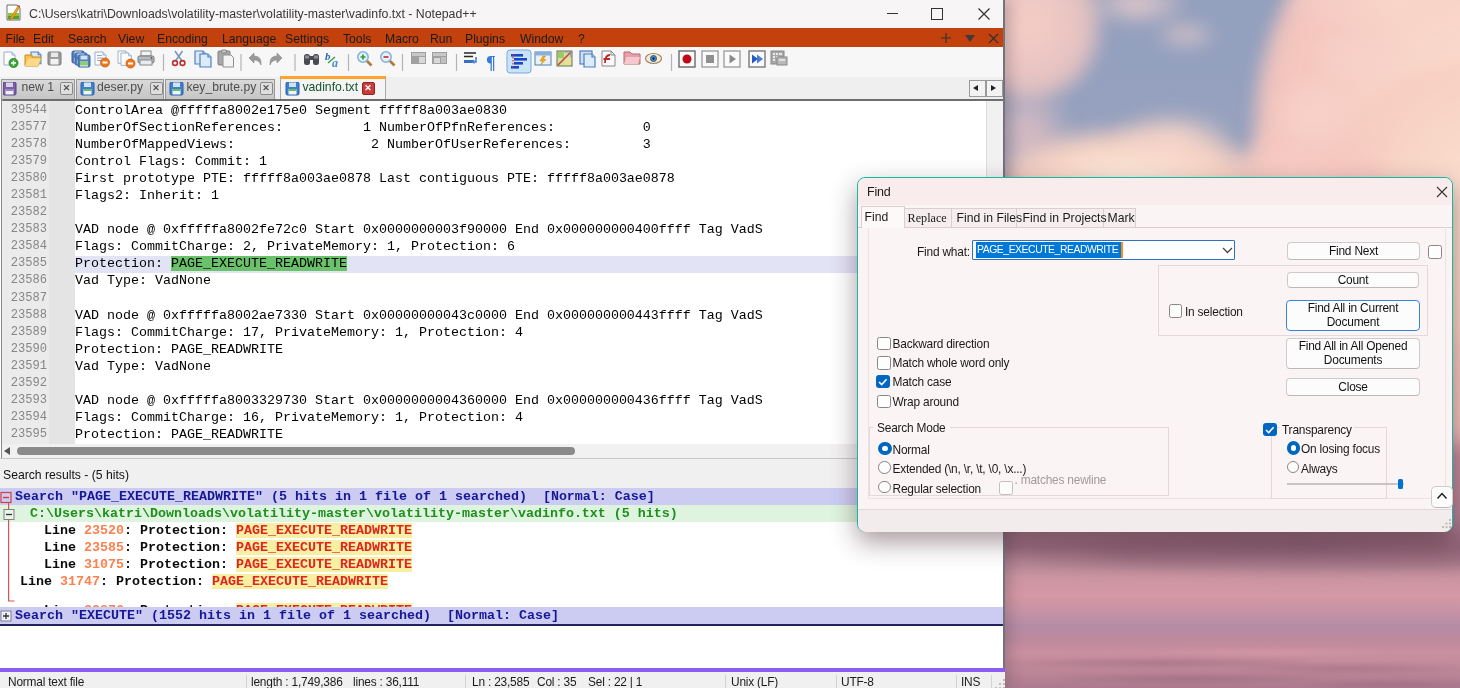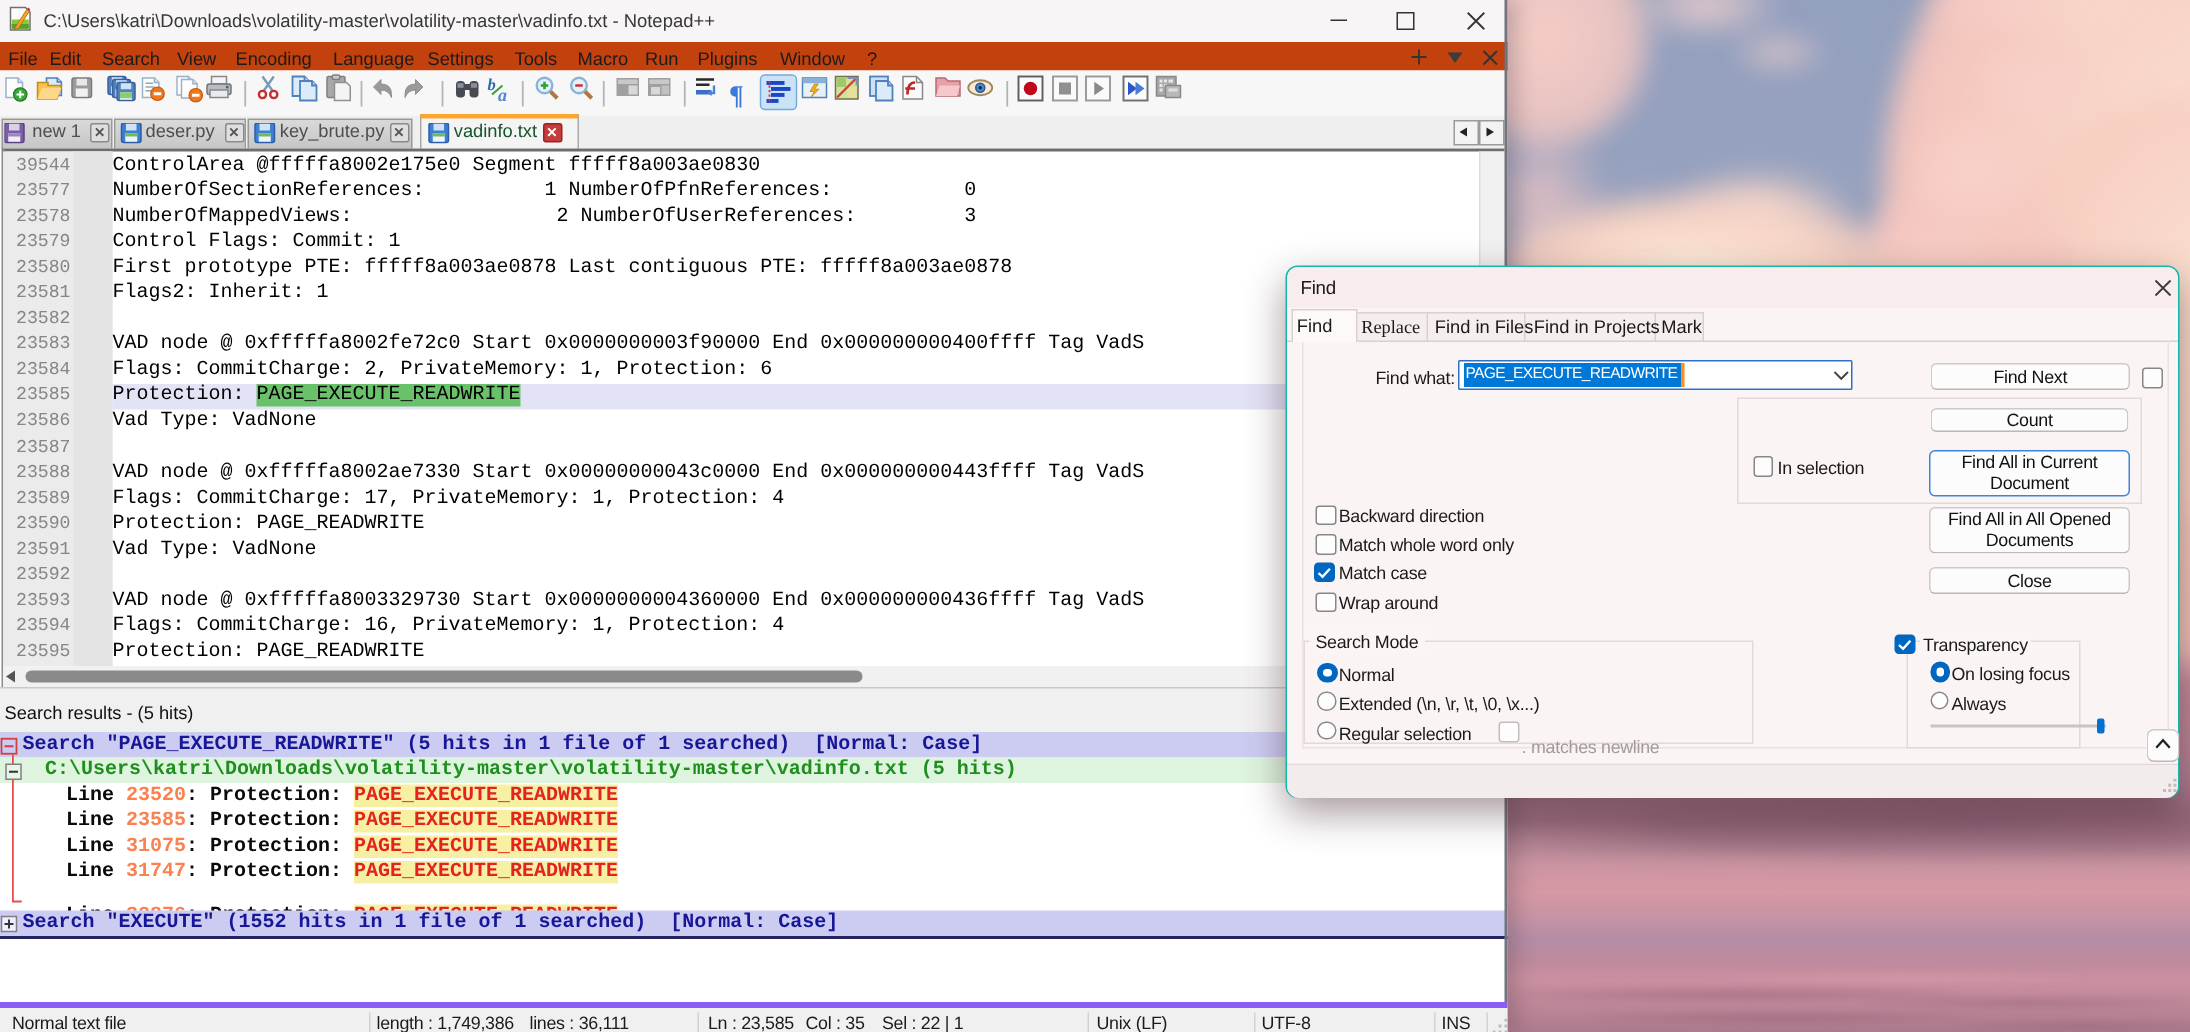--- a/index.html
+++ b/index.html
@@ -462,21 +462,21 @@
   <div id="hthumb" class="abs"></div>
   <div id="hlarr" class="abs"></div>
   <div id="srhead" class="abs"></div>
   <div id="srheadtxt" class="abs">Search results - (5 hits)</div>
   <div id="results" class="abs">
     <div class="rrow purp" style="top:0px;"><span style="padding-left:15px">Search "PAGE_EXECUTE_READWRITE" (5 hits in 1 file of 1 searched)  [Normal: Case]</span></div>
     <div class="rrow grnrow" style="top:17.05px;"><span style="padding-left:30px">C:\Users\katri\Downloads\volatility-master\volatility-master\vadinfo.txt (5 hits)</span></div>
     <div class="rrow hit" style="top:34.1px;"><span style="padding-left:44px">Line <span class="lnum">23520</span>: Protection: <span class="red">PAGE_EXECUTE_READWRITE</span></span></div>
     <div class="rrow hit" style="top:51.15px;"><span style="padding-left:44px">Line <span class="lnum">23585</span>: Protection: <span class="red">PAGE_EXECUTE_READWRITE</span></span></div>
     <div class="rrow hit" style="top:68.2px;"><span style="padding-left:44px">Line <span class="lnum">31075</span>: Protection: <span class="red">PAGE_EXECUTE_READWRITE</span></span></div>
-    <div class="rrow hit" style="top:85.25px;"><span style="padding-left:44px">Line <span class="lnum">31747</span>: Protection: <span class="red">PAGE_EXECUTE_READWRITE</span></span></div>
+    <div class="rrow hit" style="top:85.25px;"><span style="padding-left:20px">Line <span class="lnum">31747</span>: Protection: <span class="red">PAGE_EXECUTE_READWRITE</span></span></div>
     <div class="rrow hit" style="top:114px;"><span style="padding-left:44px">Line <span class="lnum">32876</span>: Protection: <span class="red">PAGE_EXECUTE_READWRITE</span></span></div>
     <div class="rrow purp" style="top:119.35px;height:17.5px;border-bottom:2.5px solid #23235e;"><span style="padding-left:15px">Search "EXECUTE" (1552 hits in 1 file of 1 searched)  [Normal: Case]</span></div>
     <svg class="abs" style="left:0;top:3px" width="20" height="120">
       <rect x="1" y="1.5" width="10" height="10" fill="#ccccf2" stroke="#d04040" stroke-width="1.2"></rect>
       <path d="M3 6.5 H9" stroke="#d04040" stroke-width="1.4"></path>
       <path d="M8.6 12 V110 H14.5" stroke="#e05050" stroke-width="1.2" fill="none"></path>
       <rect x="4" y="18.5" width="10" height="10" fill="#e8f5e8" stroke="#808080" stroke-width="1"></rect>
       <path d="M6 23.5 H12" stroke="#333" stroke-width="1.3"></path>
     </svg>
     <svg class="abs" style="left:0;top:122px" width="16" height="16">
@@ -565,21 +565,21 @@
 
   <div class="grp" style="left:11px;top:249px;width:298px;height:67px;"></div>
   <div class="t12" style="left:15px;top:243px;background:#fcf5f5;padding:0 4px;">Search Mode</div>
   <div class="radc" style="left:20px;top:263.5px;"></div>
   <div class="t12" style="left:34.5px;top:264.5px;">Normal</div>
   <div class="rad" style="left:20px;top:283px;"></div>
   <div class="t12" style="left:34.5px;top:284px;">Extended (\n, \r, \t, \0, \x...)</div>
   <div class="rad" style="left:20px;top:302.5px;"></div>
   <div class="t12" style="left:34.5px;top:303.5px;">Regular selection</div>
   <div class="cb" style="left:141px;top:303px;border-color:#c6bcbc;"></div>
-  <div class="t12" style="left:156.5px;top:313px;color:#a39a9a;">. matches newline</div>
+  <div class="t12" style="left:156.5px;top:295px;color:#a39a9a;">. matches newline</div>
 
   <div class="grp" style="left:412.5px;top:248.5px;width:114px;height:70.5px;"></div>
   <div class="cbc" style="left:405px;top:244.5px;"><svg width="13.5" height="13.5">
         <path d="M3 7 L5.7 9.6 L10.6 4.2" stroke="#fff" stroke-width="1.6" fill="none"></path>
       </svg></div>
   <div class="t12" style="left:422px;top:245px;background:#fcf5f5;padding:0 2px;">Transparency</div>
   <div class="radc" style="left:428.5px;top:263px;"></div>
   <div class="t12" style="left:443px;top:264px;">On losing focus</div>
   <div class="rad" style="left:428.5px;top:282.5px;"></div>
   <div class="t12" style="left:443px;top:283.5px;">Always</div>

